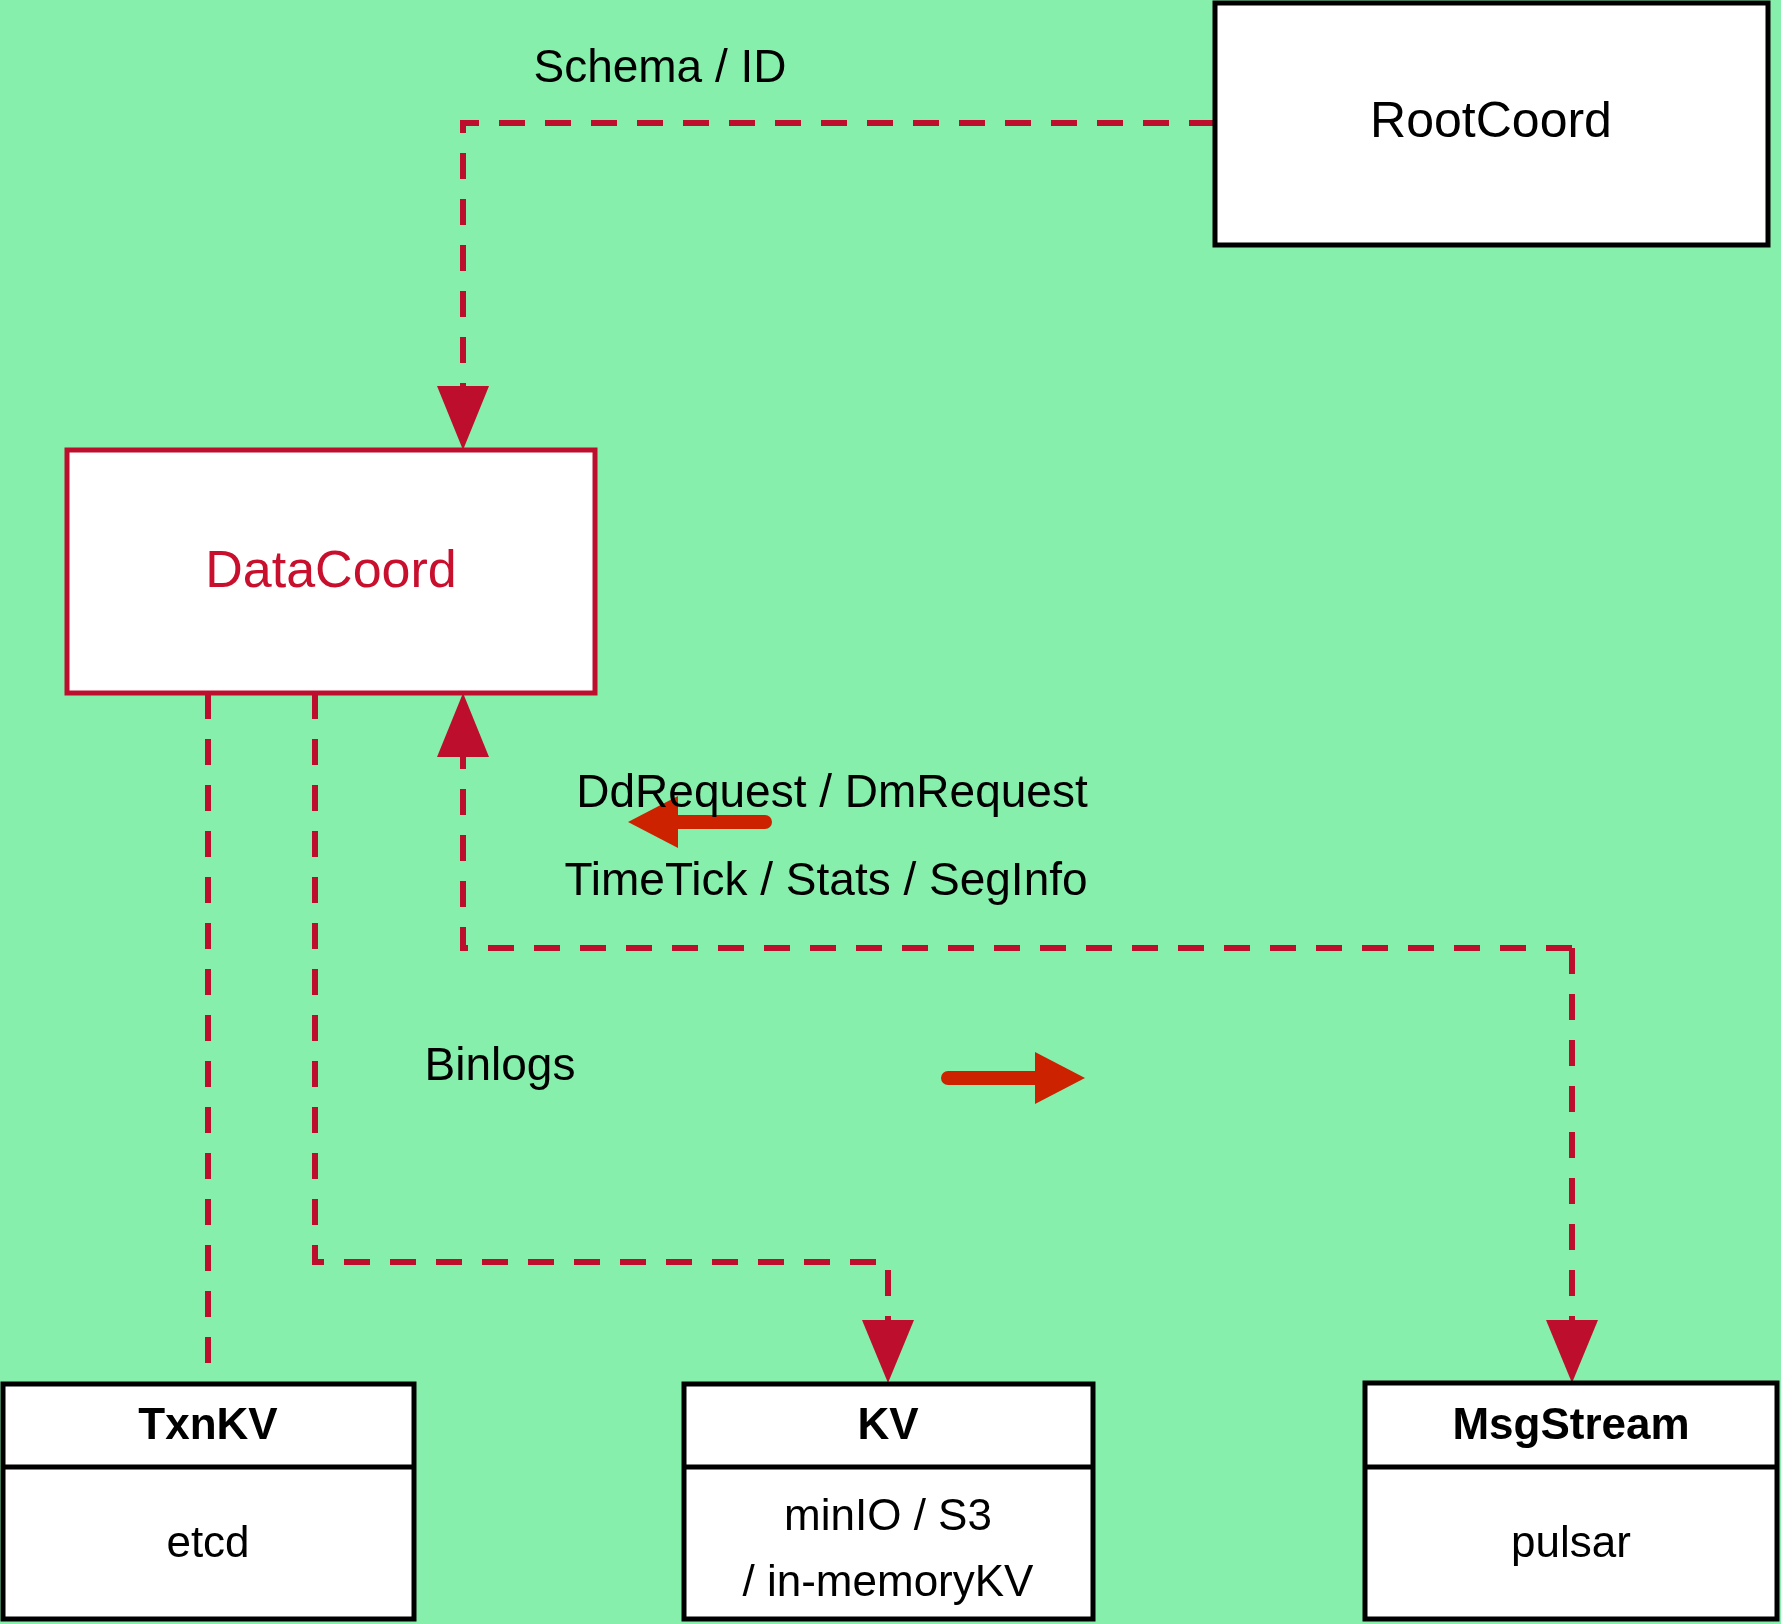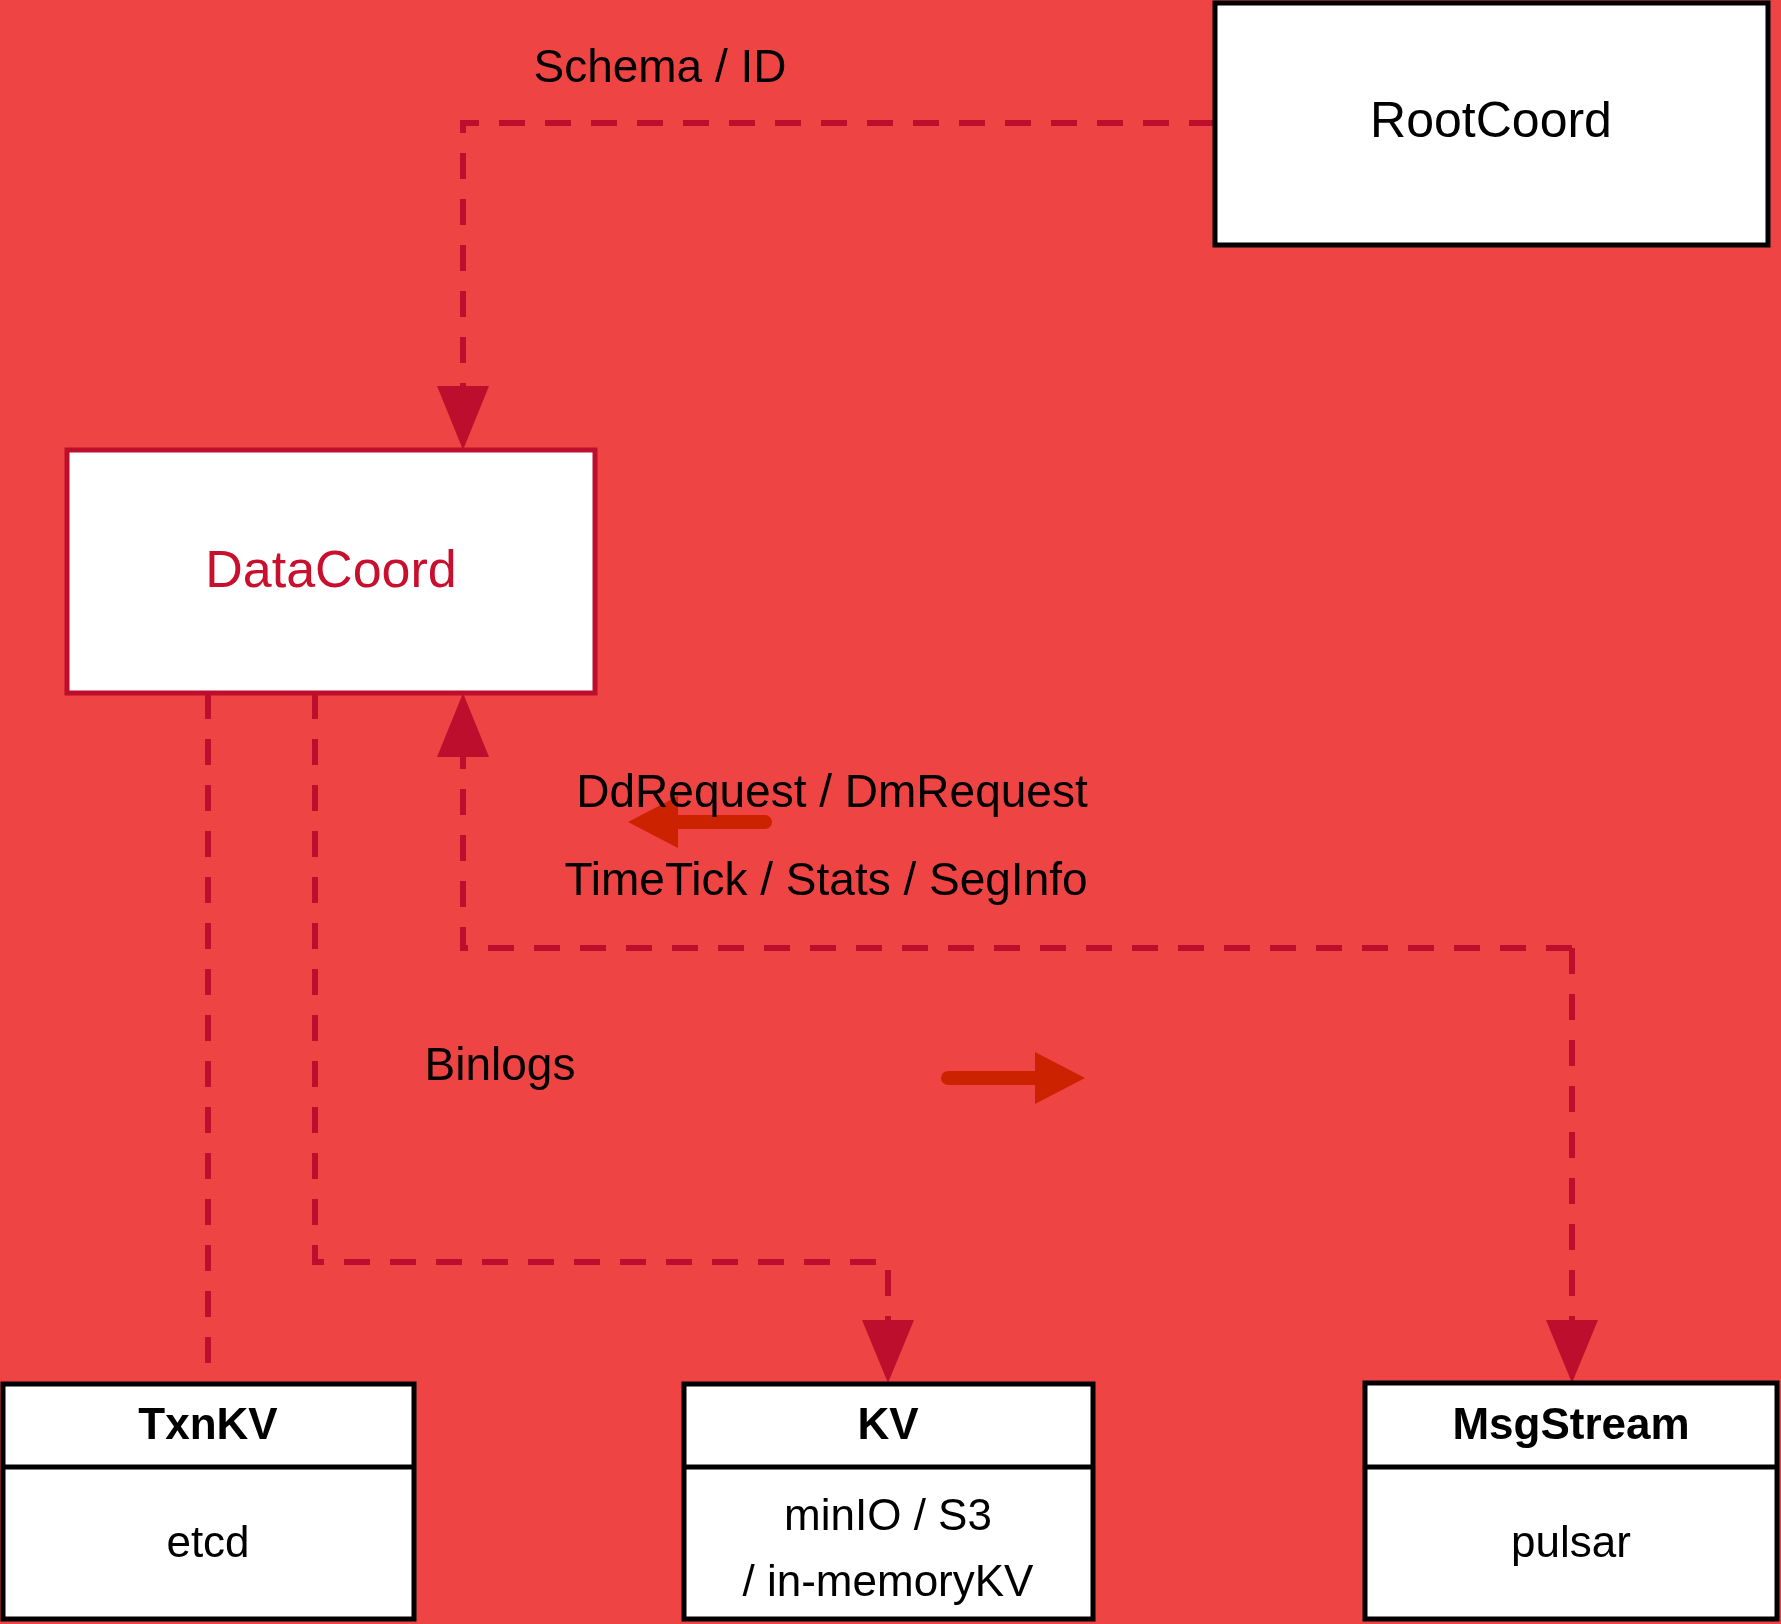--- a/index.html
+++ b/index.html
@@ -4,21 +4,21 @@
 <style>
   html, body {
     margin: 0;
     padding: 0;
     background: #ffffff;
   }
   #diagram-root {
     position: relative;
     width: 1781px;
     height: 1624px;
-    background: #ef4444;
+    background: #86efac;
     font-family: "Liberation Sans", sans-serif;
     overflow: hidden;
   }
   svg.canvas {
     position: absolute;
     top: 0;
     left: 0;
     width: 1781px;
     height: 1624px;
   }

